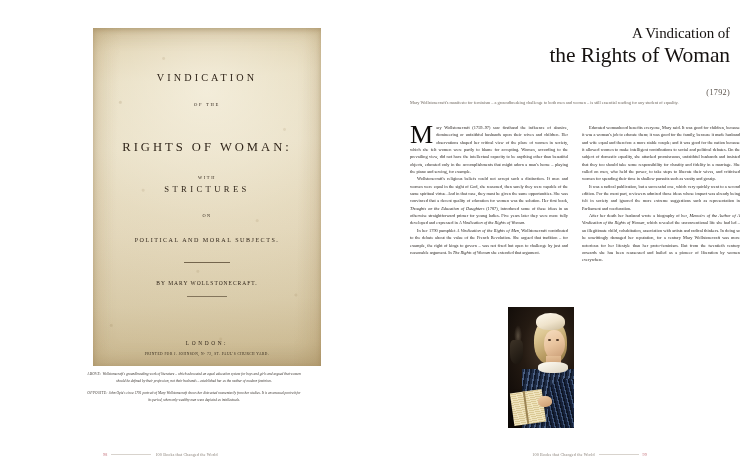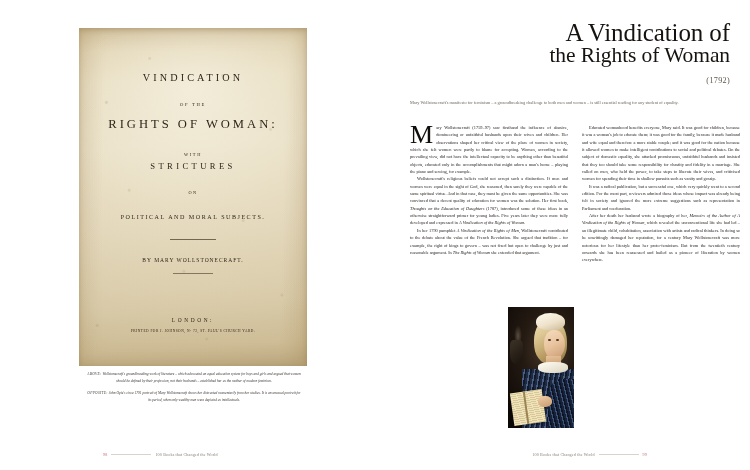--- a/index.html
+++ b/index.html
@@ -9,21 +9,21 @@
     font-family:"Liberation Serif", serif;
     color:#15110f;
     overflow:hidden;
   }
   .spread { position:relative; width:750px; height:470px; background:#fff; }
 
   
   .page-left { position:absolute; left:0; top:0; width:375px; height:470px; }
 
   .plate {
-    position:absolute; left:79px; top:28px; width:228px; height:338px;
+    position:absolute; left:93px; top:28px; width:228px; height:338px;
     background:
       radial-gradient(ellipse 150% 90% at 50% 18%, rgba(255,252,242,0.55) 0%, rgba(255,250,235,0.08) 45%, rgba(150,120,70,0.12) 100%),
       linear-gradient(177deg, #cdbb92 0%, #ddcfac 7%, #e4d9bb 16%, #e7ddc2 35%, #e3d7ba 60%, #dccfae 80%, #d2c29c 93%, #c3b189 100%);
     box-shadow: inset 0 0 22px rgba(140,110,60,0.26), inset 0 2px 5px rgba(120,92,45,0.30);
     overflow:hidden;
   }
   .plate:before{
     content:""; position:absolute; inset:0;
     background-image:
       radial-gradient(circle at 12% 22%, rgba(130,100,55,.16) 0 1px, transparent 2px),
@@ -35,21 +35,21 @@
       radial-gradient(circle at 46% 72%, rgba(120,92,50,.12) 0 1px, transparent 2px),
       radial-gradient(circle at 89% 79%, rgba(130,100,55,.12) 0 1px, transparent 2px),
       radial-gradient(circle at 8% 88%,  rgba(120,92,50,.13) 0 1px, transparent 2px),
       radial-gradient(circle at 56% 92%, rgba(130,100,55,.11) 0 1px, transparent 2px),
       linear-gradient(92deg, rgba(160,128,72,.10) 0%, transparent 12%, transparent 88%, rgba(160,128,72,.13) 100%);
     pointer-events:none;
   }
   .plate-inner { position:relative; z-index:2; padding:44px 14px 0; text-align:center; color:#30251a; }
   .tp-l1 { font-size:10.2px; letter-spacing:3.1px; font-family:"Liberation Serif",serif; }
   .tp-l2 { font-size:4.6px; letter-spacing:1.7px; margin-top:19px; }
-  .tp-l3 { font-size:12.6px; letter-spacing:3.0px; margin-top:10px; font-weight:400; }
+  .tp-l3 { font-size:12.6px; letter-spacing:3.0px; margin-top:33px; font-weight:400; }
   .tp-l4 { font-size:4.4px; letter-spacing:1.6px; margin-top:20px; }
   .tp-l5 { font-size:8.6px; letter-spacing:3.4px; margin-top:4px; }
   .tp-l6 { font-size:4.3px; letter-spacing:1.5px; margin-top:19px; }
   .tp-l7 { font-size:6.1px; letter-spacing:1.5px; margin-top:19px; }
   .tp-rule { width:46px; height:1px; background:#4a3a26; margin:19px auto 0; opacity:.72; }
   .tp-l8 { font-size:5.5px; letter-spacing:1.0px; margin-top:17px; }
   .tp-rule2 { width:40px; height:1px; background:#4a3a26; margin:10px auto 0; opacity:.60; }
   .tp-l9 { font-size:5.4px; letter-spacing:2.6px; margin-top:43px; }
   .tp-l10{ font-size:3.5px; letter-spacing:0.5px; margin-top:6px; }
 
@@ -64,24 +64,24 @@
   .footer-left { left:103px; }
   .footer-right { right:103px; }
   .f-num { color:#c4707a; font-size:4.1px; }
   .f-rule { width:40px; height:.6px; background:#d8d3cd; }
   .f-title { color:#8a8178; }
 
   
   .page-right { position:absolute; left:375px; top:0; width:375px; height:470px; }
 
   .title-wrap { position:absolute; left:395px; top:22px; width:335px; text-align:right; }
-  .title-l1 { font-size:25px; line-height:22px; font-weight:400; letter-spacing:-0.1px; color:#161210; }
+  .title-l1 { font-size:15px; line-height:22px; font-weight:400; letter-spacing:-0.1px; color:#161210; }
   .title-l2 { font-size:21.5px; line-height:22px; font-weight:400; letter-spacing:-0.1px; color:#161210; }
   .author   { font-size:14.6px; line-height:17px; margin-top:2px; color:#201b18; }
-  .year     { font-size:8.2px; margin-top:10px; color:#5c544d; letter-spacing:.3px; }
+  .year     { font-size:8.2px; margin-top:22px; color:#5c544d; letter-spacing:.3px; }
 
   .standfirst { position:absolute; left:410px; top:99px; width:330px;
                 font-size:4.35px; line-height:7.2px; color:#6d655d; text-align:left; }
 
   .cols { position:absolute; left:410px; top:124px; width:330px; height:310px;
           column-count:2; column-gap:14px; }
   .cols p { font-size:4.35px; line-height:7.35px; text-align:justify; color:#221d19; }
   .cols p + p { text-indent:7px; }
   .cols em { font-style:italic; }
   .dropcap { float:left; font-size:26px; line-height:20px; padding:1px 2px 0 0;

